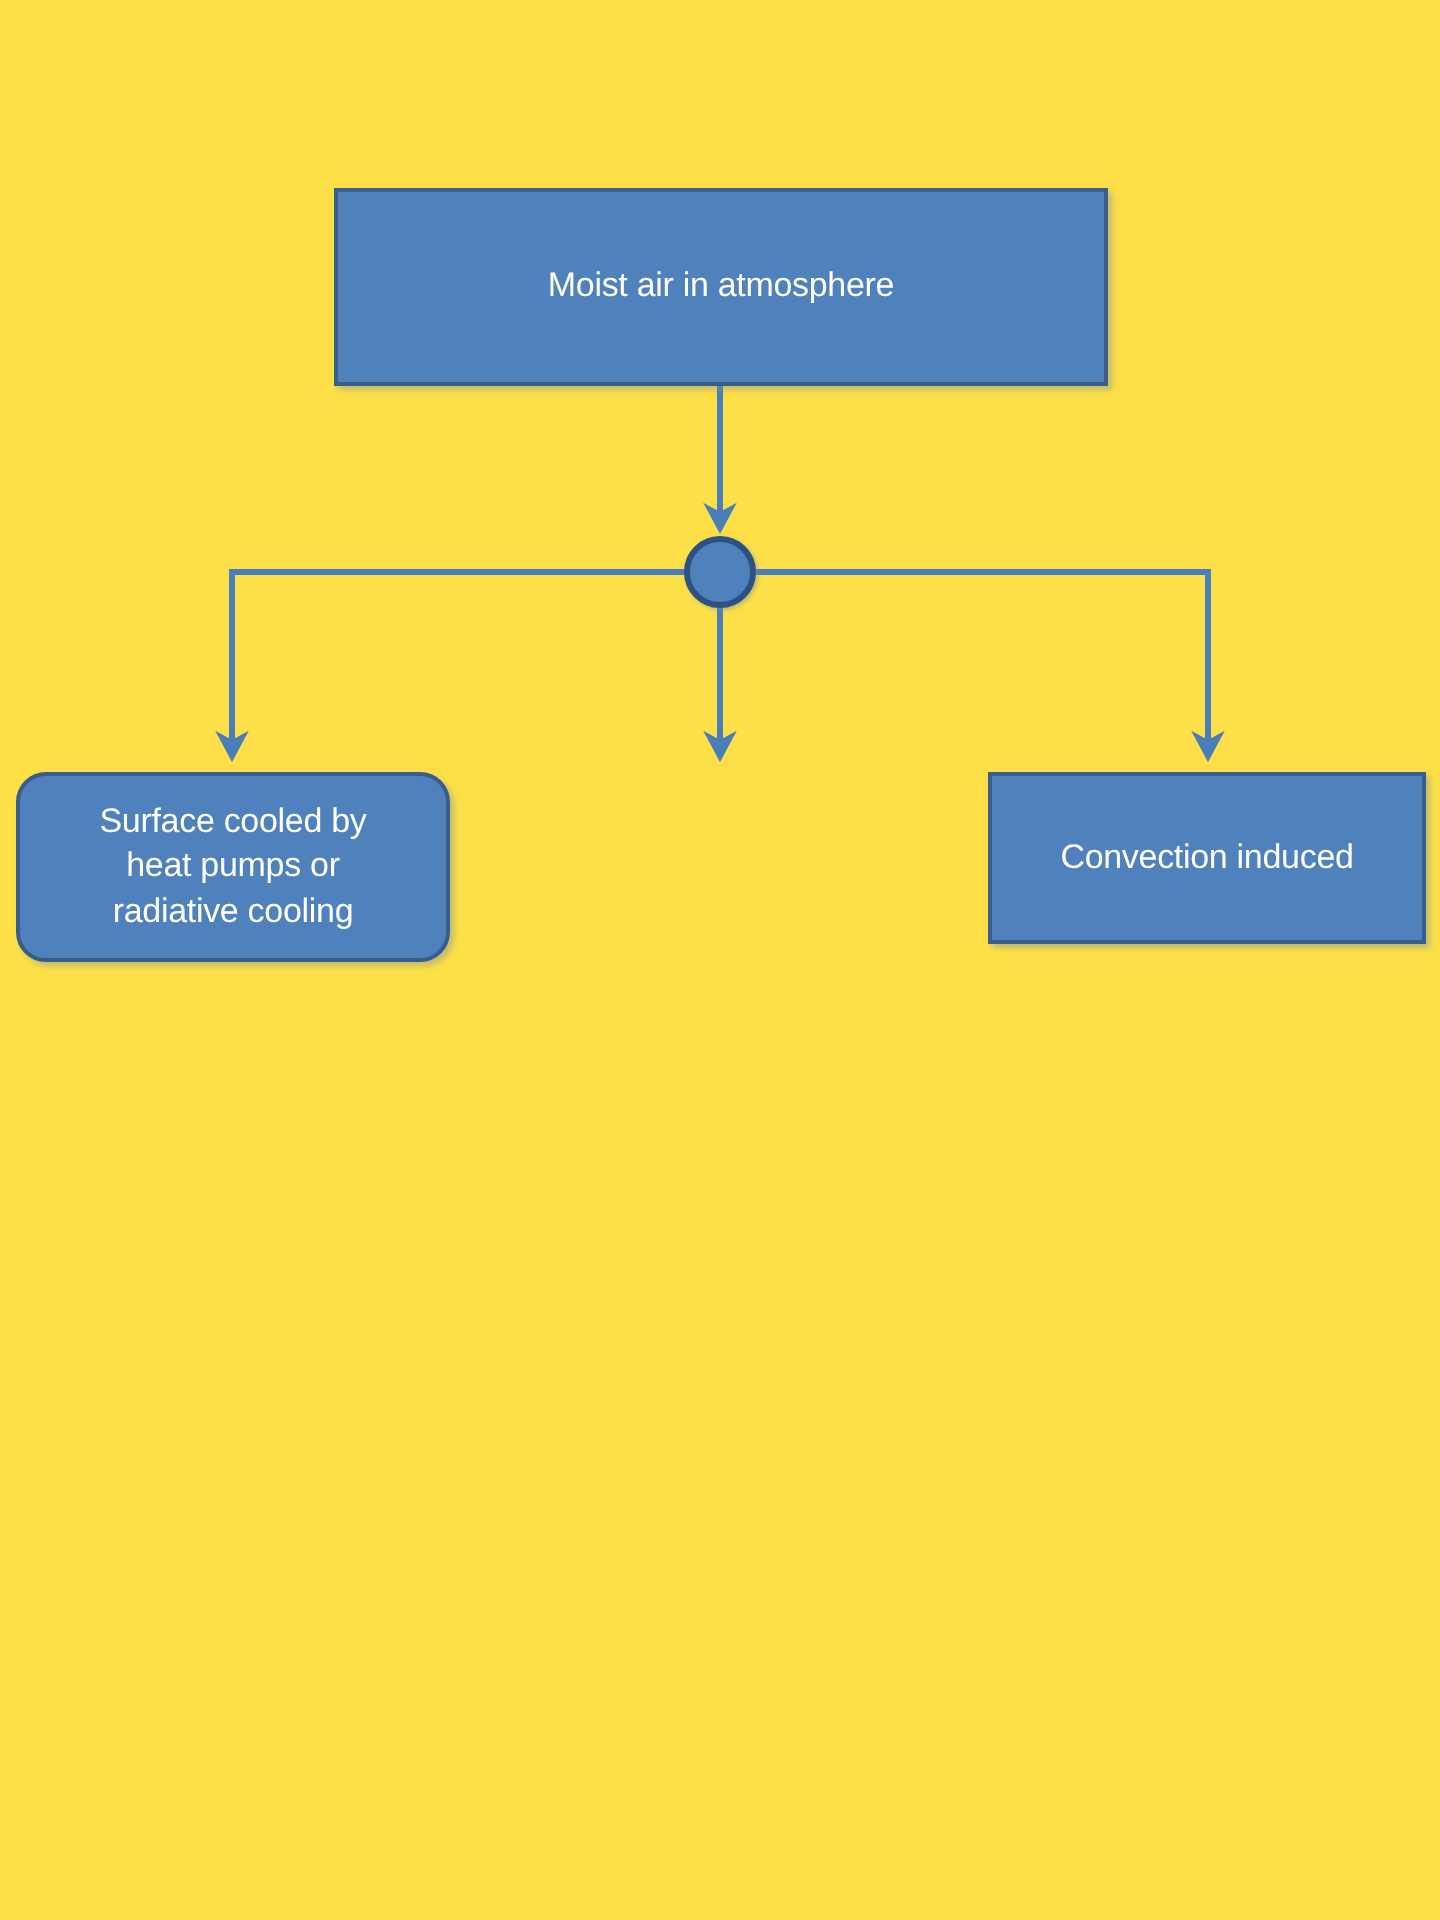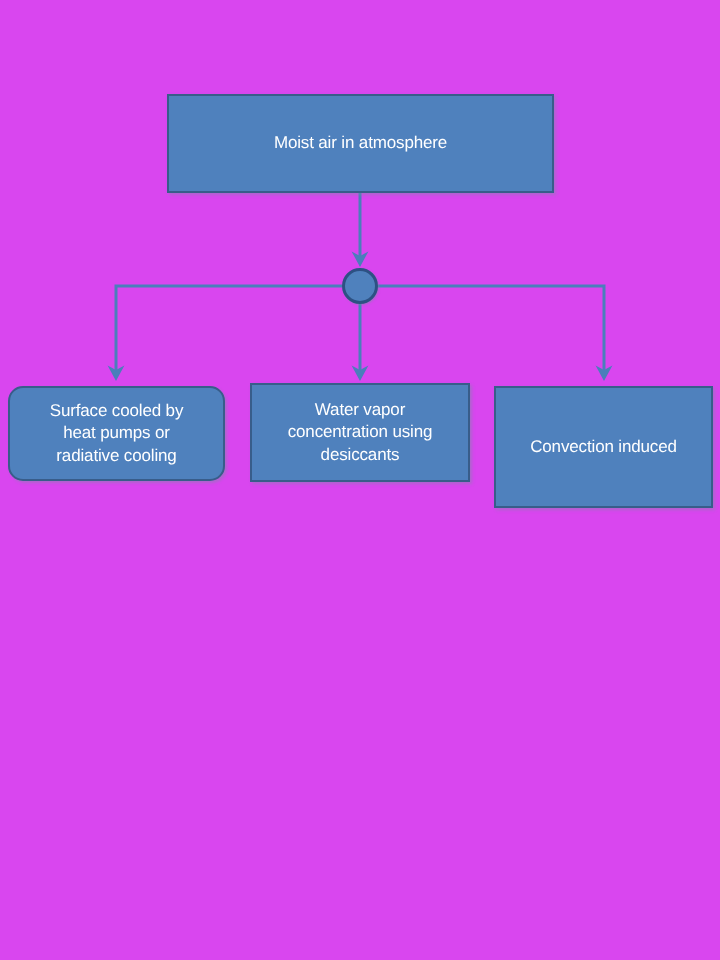--- a/index.html
+++ b/index.html
@@ -12,21 +12,21 @@
     height: 960px;
     position: relative;
     overflow: hidden;
     font-family: "Liberation Sans", sans-serif;
   }
   #canvas {
     position: absolute;
     left: 0; top: 0;
     width: 720px;
     height: 960px;
-    background: #d946ef;
+    background: #fde047;
   }
   .connector-layer {
     position: absolute;
     left: 0; top: 0;
     width: 720px;
     height: 960px;
     pointer-events: none;
   }
   .node-box {
     position: absolute;
@@ -66,21 +66,21 @@
   #box-branch-2 {
     left: 250px;
     top: 383px;
     width: 220px;
     height: 99px;
   }
   #box-branch-3 {
     left: 494px;
     top: 386px;
     width: 219px;
-    height: 122px;
+    height: 86px;
   }
   #junction-node {
     position: absolute;
     left: 342px;
     top: 268px;
     width: 36px;
     height: 36px;
     box-sizing: border-box;
     border-radius: 50%;
     background: #4f81bd;
@@ -122,23 +122,18 @@
   </div>
 
   <div id="junction-node"></div>
 
   <div id="box-branch-1" class="node-box">
     <span class="node-label">Surface cooled by
 heat pumps or
 radiative cooling</span>
   </div>
 
-  <div id="box-branch-2" class="node-box">
-    <span class="node-label">Water vapor
-concentration using
-desiccants</span>
-  </div>
 
   <div id="box-branch-3" class="node-box">
     <span class="node-label">Convection induced</span>
   </div>
 
 </div>
 
 </body></html>

